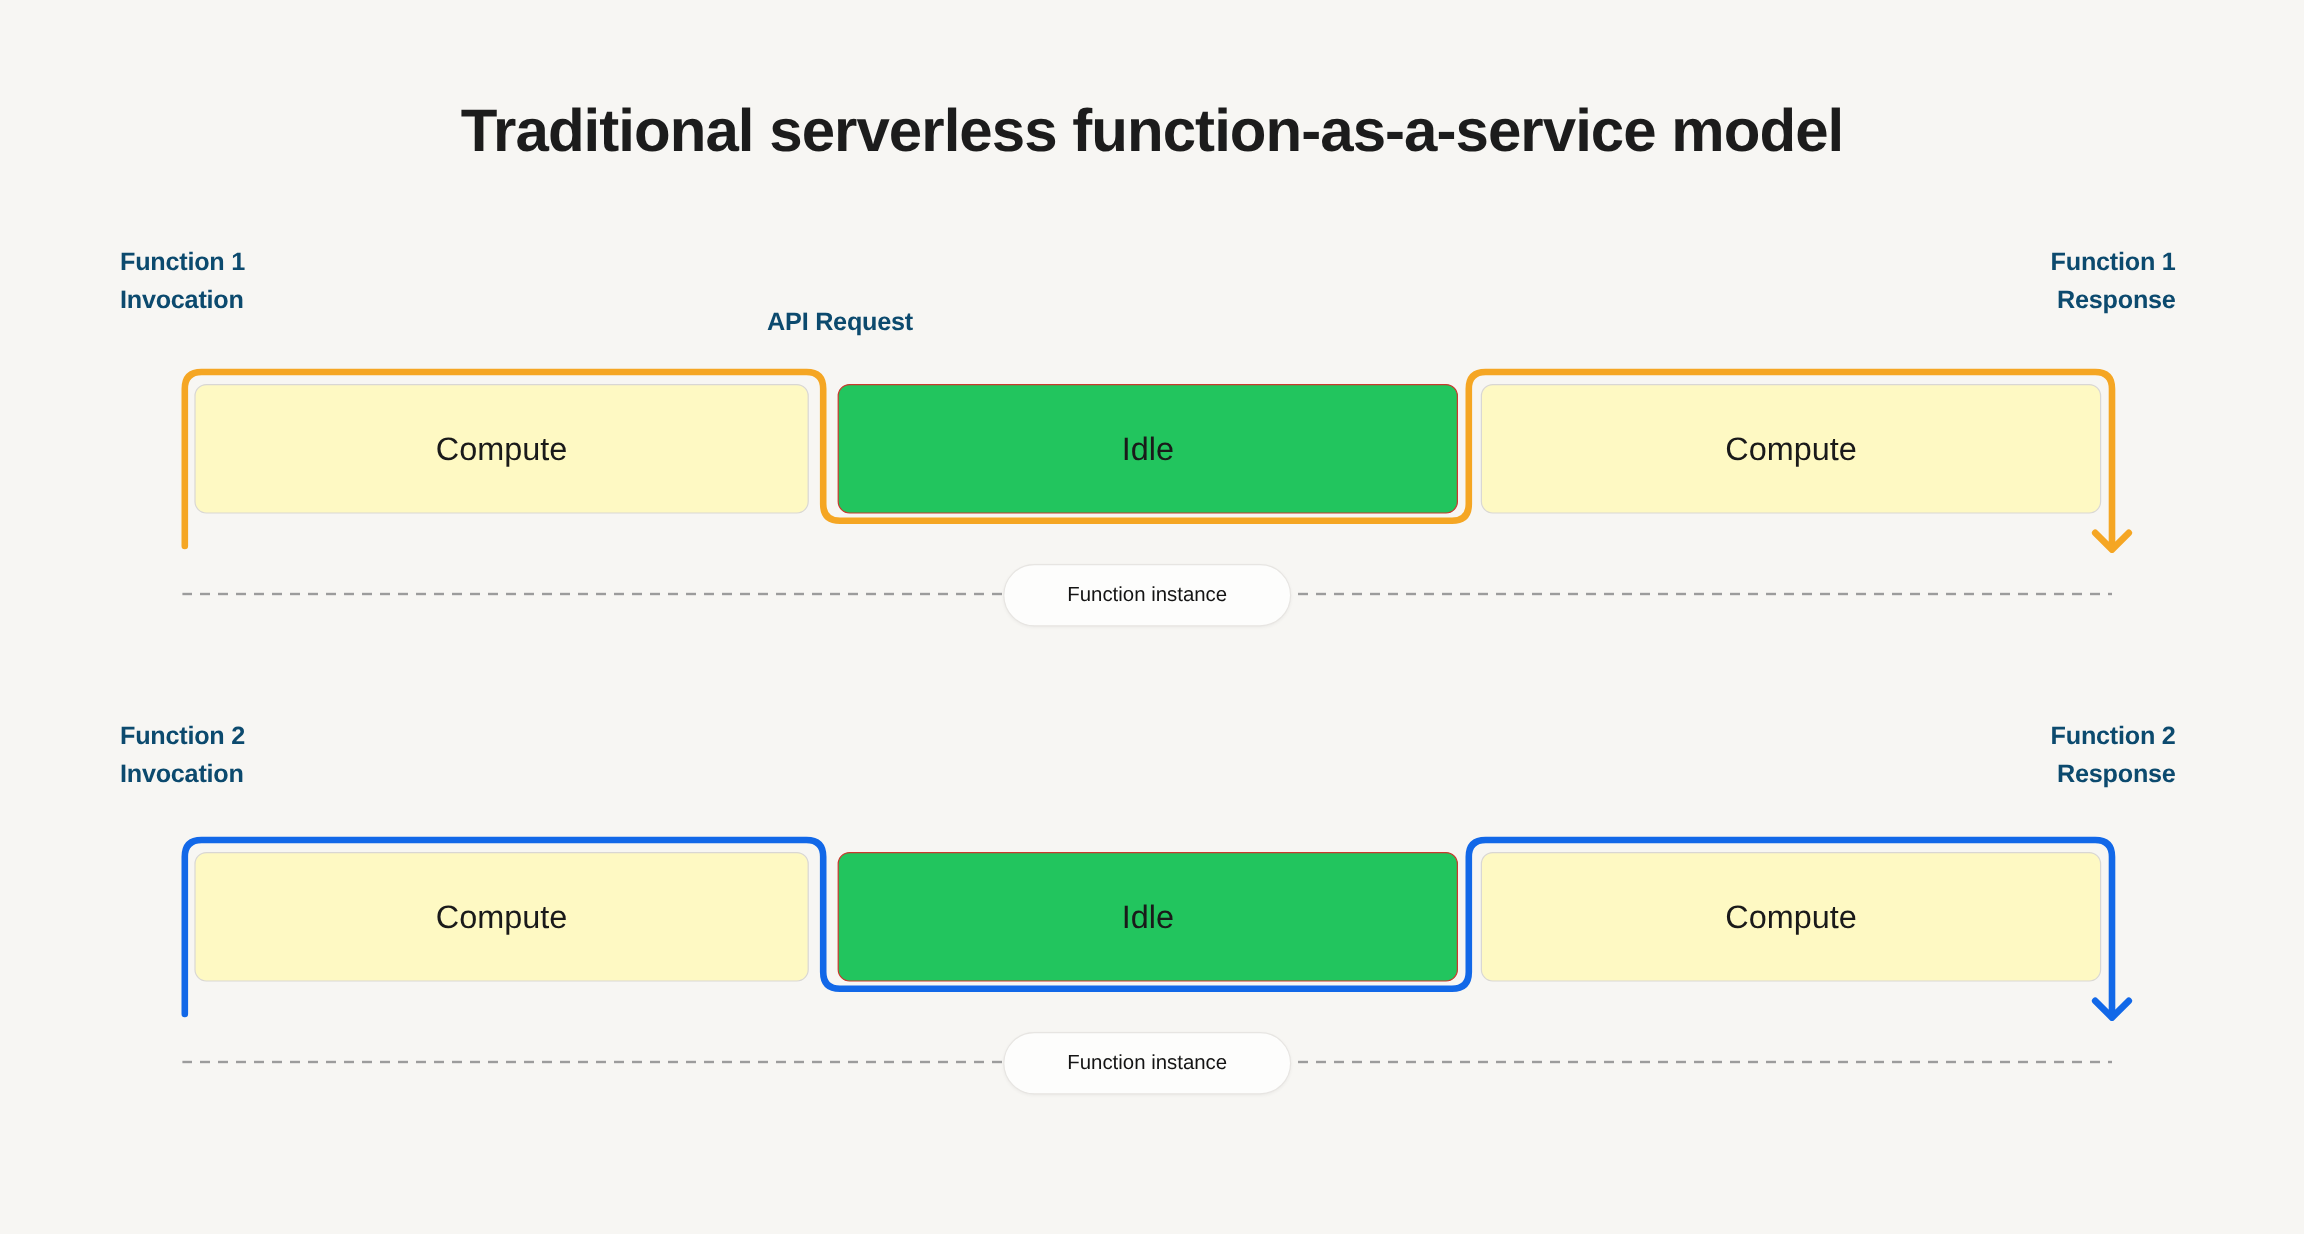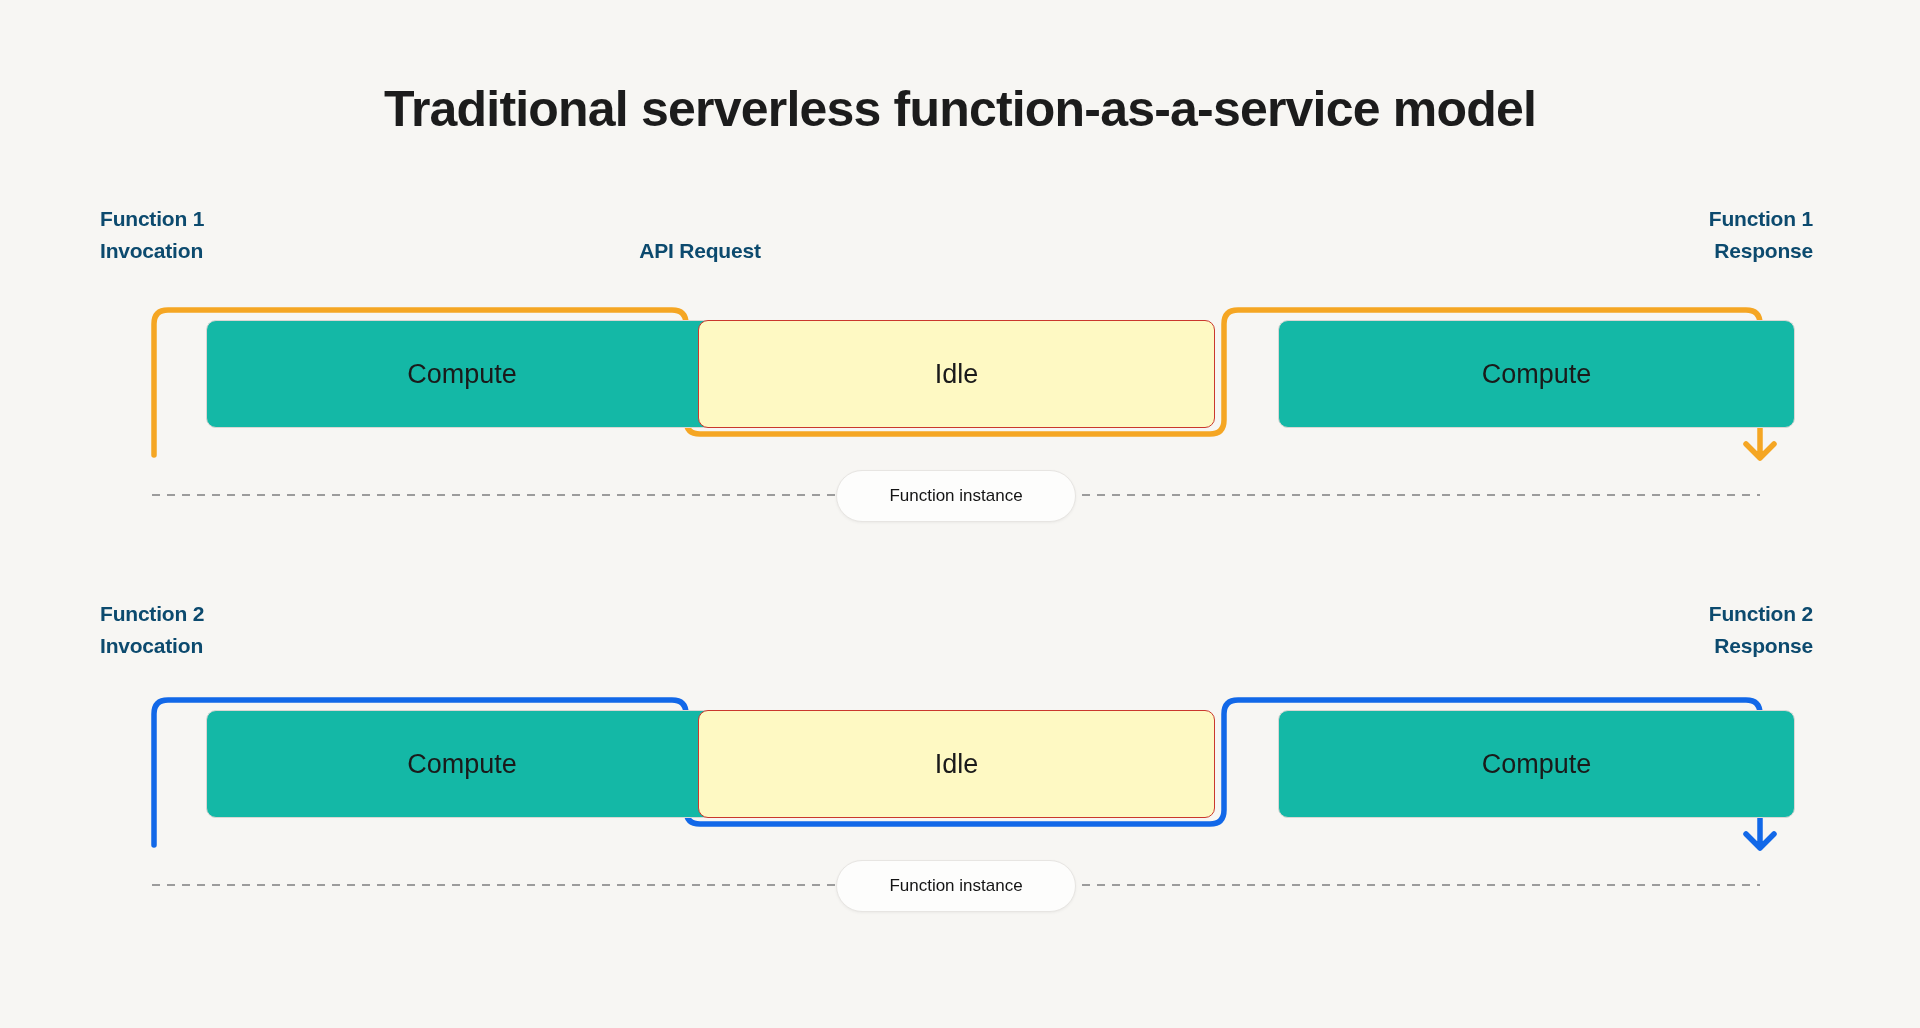--- a/index.html
+++ b/index.html
@@ -31,41 +31,40 @@
   .label {
     position: absolute;
     font-size: 21px;
     font-weight: 700;
     line-height: 32px;
     color: #0c4a6e;
     letter-spacing: -0.2px;
   }
   .label.left   { left: 100px; text-align: left; width: 300px; }
   .label.right  { left: 1513px; width: 300px; text-align: right; }
-  .label.center { width: 260px; text-align: center; }
+  .label.center { width: 260px; text-align: center; margin-top: 18px; }
   .box {
     position: absolute;
     top: 320px;
     height: 108px;
     box-sizing: border-box;
     border-radius: 10px;
     display: flex;
     align-items: center;
     justify-content: center;
     font-size: 27px;
     font-weight: 400;
     color: #1a1a1a;
   }
   .box.compute {
-    background: #14b8a6;
+    background: #fef9c3;
     border: 1.5px solid #D9D7D4;
-    margin-left: 44px;
   }
   .box.idle {
-    background: #fef9c3;
+    background: #22c55e;
     border: 1.5px solid #CA382D;
   }
   .bracket {
     position: absolute;
     left: 140px;
     width: 1650px;
     height: 185px;
     overflow: visible;
   }
   .bracket path {

